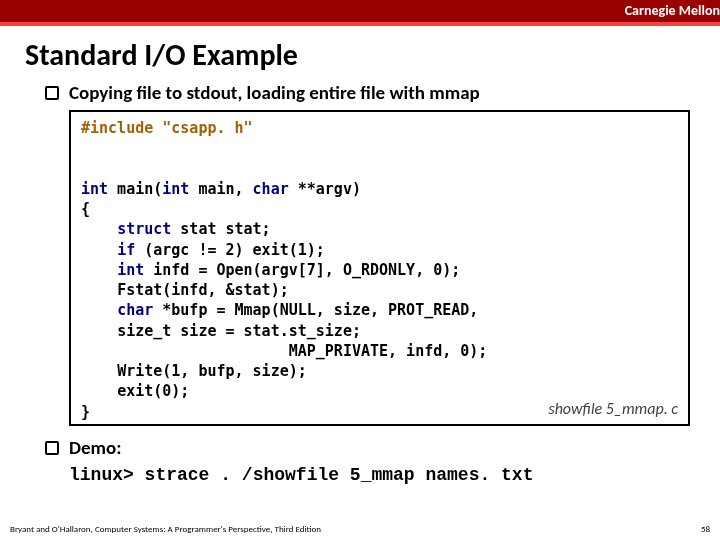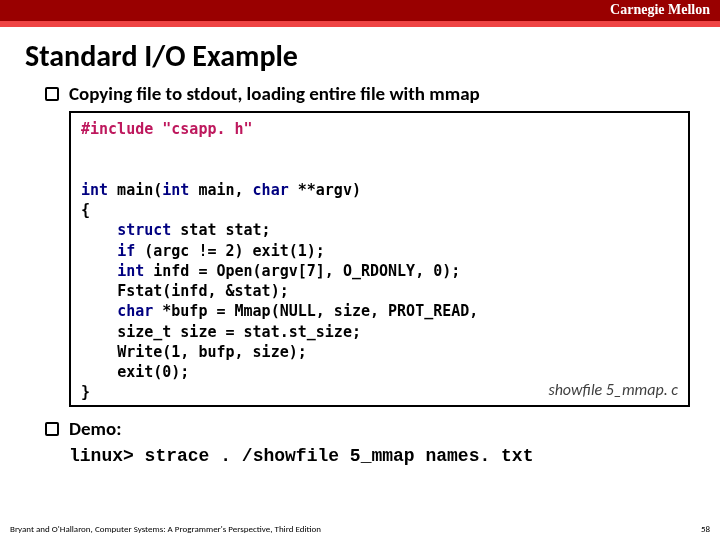--- a/index.html
+++ b/index.html
@@ -10,24 +10,23 @@
     background: #fff;
     font-family: Calibri, Arial, sans-serif;
     position: relative;
     overflow: hidden;
   }
   .topbar {
     background: #990000;
     color: #fff;
     font-weight: bold;
     text-align: right;
-    padding: 2px 10px 3px 0;
+    padding: 2px 0 3px 0;
     font-size: 14px;
-    border-bottom: 6px solid #ef4444;
-    font-family: Liberation Serif, serif;
+    border-bottom: 4px solid #ef4444;
   }
   .title {
     font-size: 30px;
     font-weight: bold;
     margin: 10px 0 8px 25px;
     color: #000;
   }
   .content {
     margin: 0 30px 0 45px;
   }
@@ -54,21 +53,21 @@
     border: 2px solid #000;
     margin: 4px 0 10px 24px;
     padding: 6px 10px 2px 10px;
     font-family: "Courier New", monospace;
     font-size: 15px;
     line-height: 1.35;
     font-weight: bold;
     position: relative;
   }
   .kw { color: #000080; }
-  .rd { color: #be185d; }
+  .rd { color: #a16207; }
   .filename-label {
     position: absolute;
     right: 10px;
     bottom: 4px;
     font-family: Calibri, Arial, sans-serif;
     font-weight: normal;
     font-size: 16px;
     color: #404040;
     font-style: italic;
   }
@@ -112,20 +111,21 @@
 <pre> </pre>
 <pre> </pre>
 <pre><span class="kw">int</span><span> main(</span><span class="kw">int</span><span> main, </span><span class="kw">char</span><span> **argv)</span></pre>
 <pre>{</pre>
 <pre>    <span class="kw">struct</span><span> stat stat;</span></pre>
 <pre>    <span class="kw">if</span><span> (argc != 2) exit(1);</span></pre>
 <pre>    <span class="kw">int</span><span> infd = Open(argv[7], O_RDONLY, 0);</span></pre>
 <pre>    <span>Fstat(infd, &amp;stat);</span></pre>
 <pre>    <span class="kw">char</span><span> *bufp = Mmap(NULL, size, PROT_READ,</span></pre>
 <pre>    <span>size_t size = stat.st_size;</span></pre>
+<pre>                       <span>MAP_PRIVATE, infd, 0);</span></pre>
 <pre>    <span>Write(1, bufp, size);</span></pre>
 <pre>    <span>exit(0);</span></pre>
 <pre>}</pre>
     <div class="filename-label">showfile 5_mmap. c</div>
   </div>
 
   <div class="bullet-row">
     <div class="bullet"></div>
     <div class="bullet-text">Demo:</div>
   </div>

